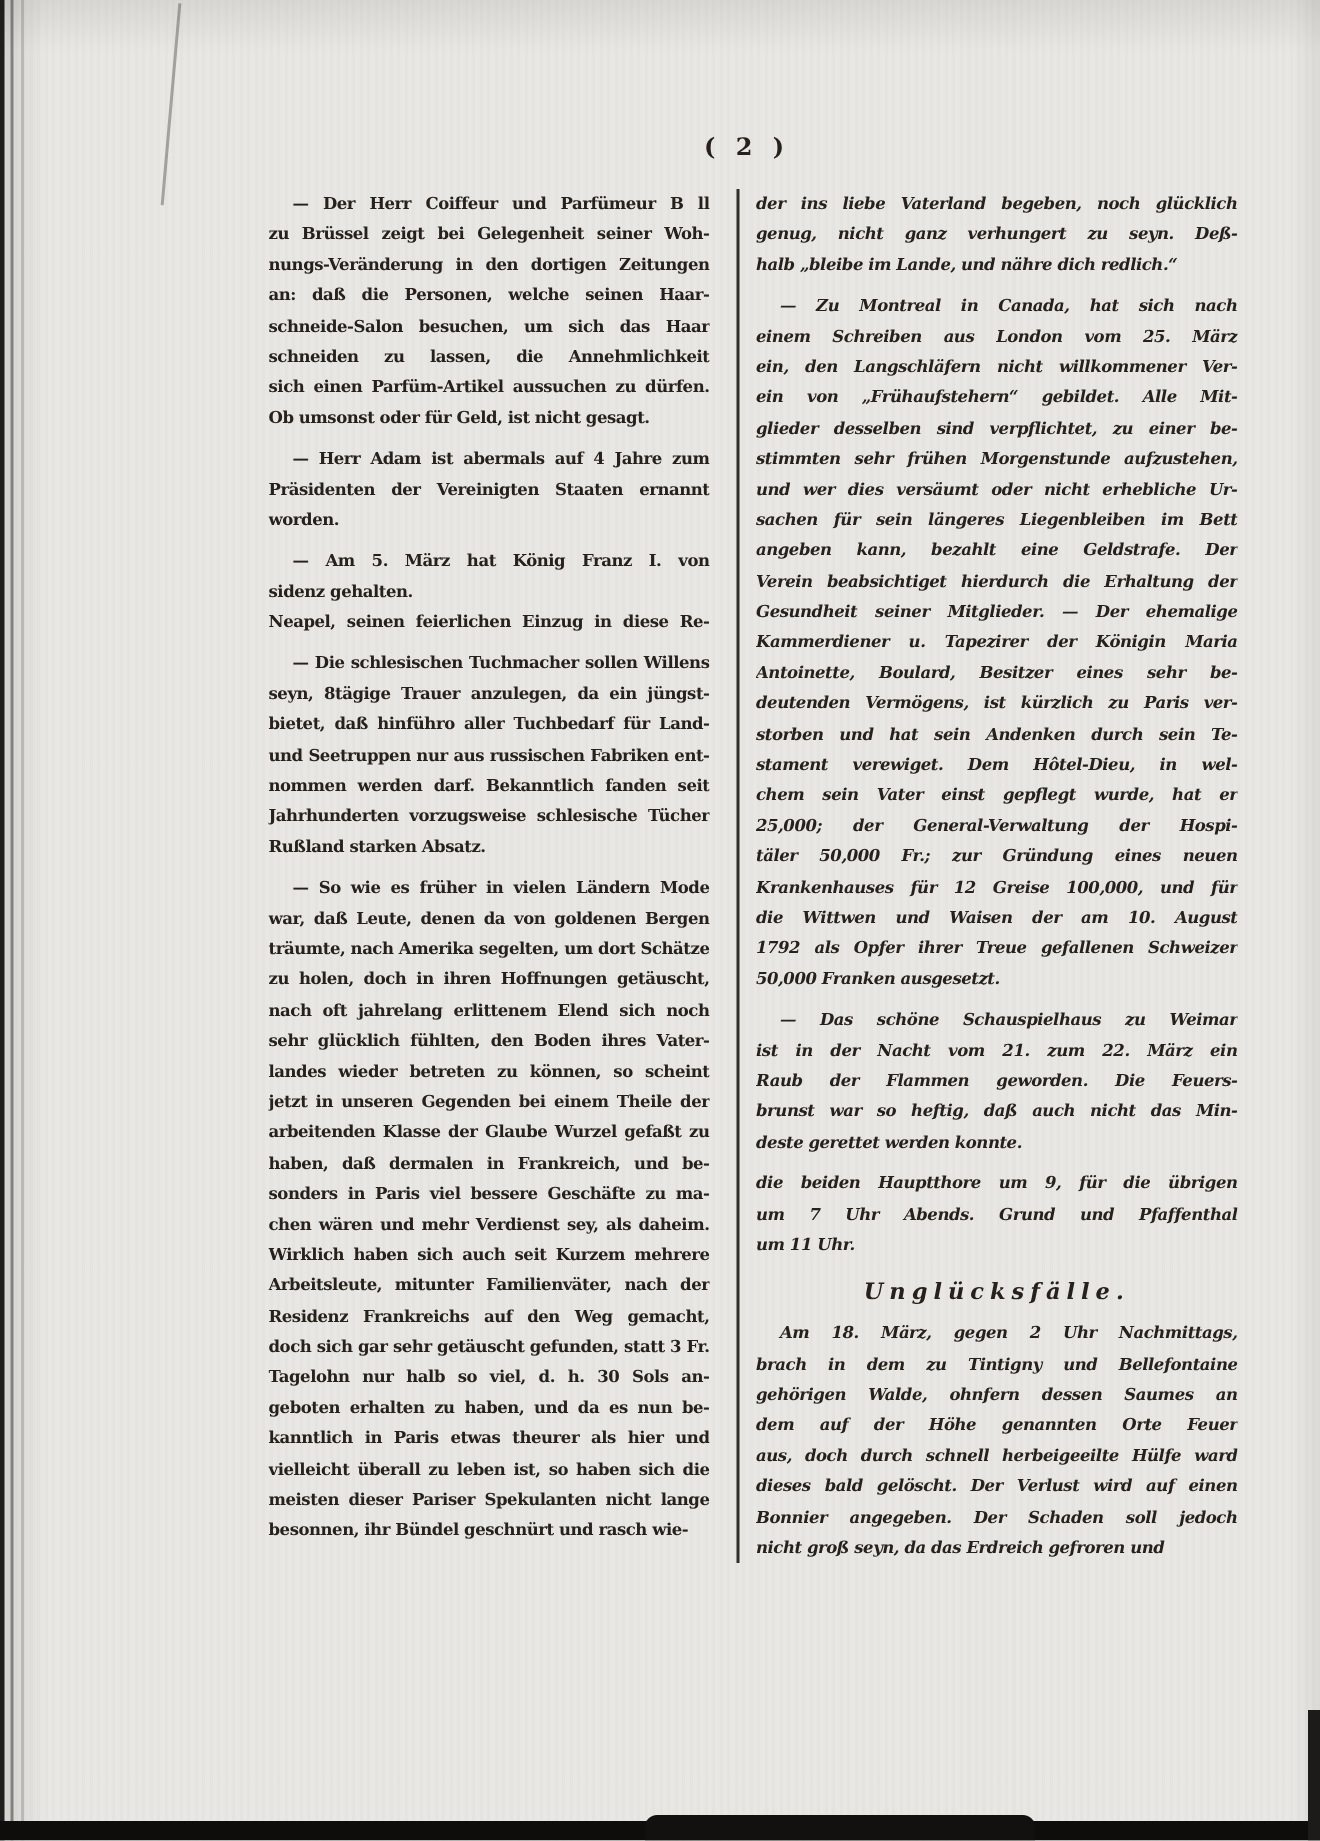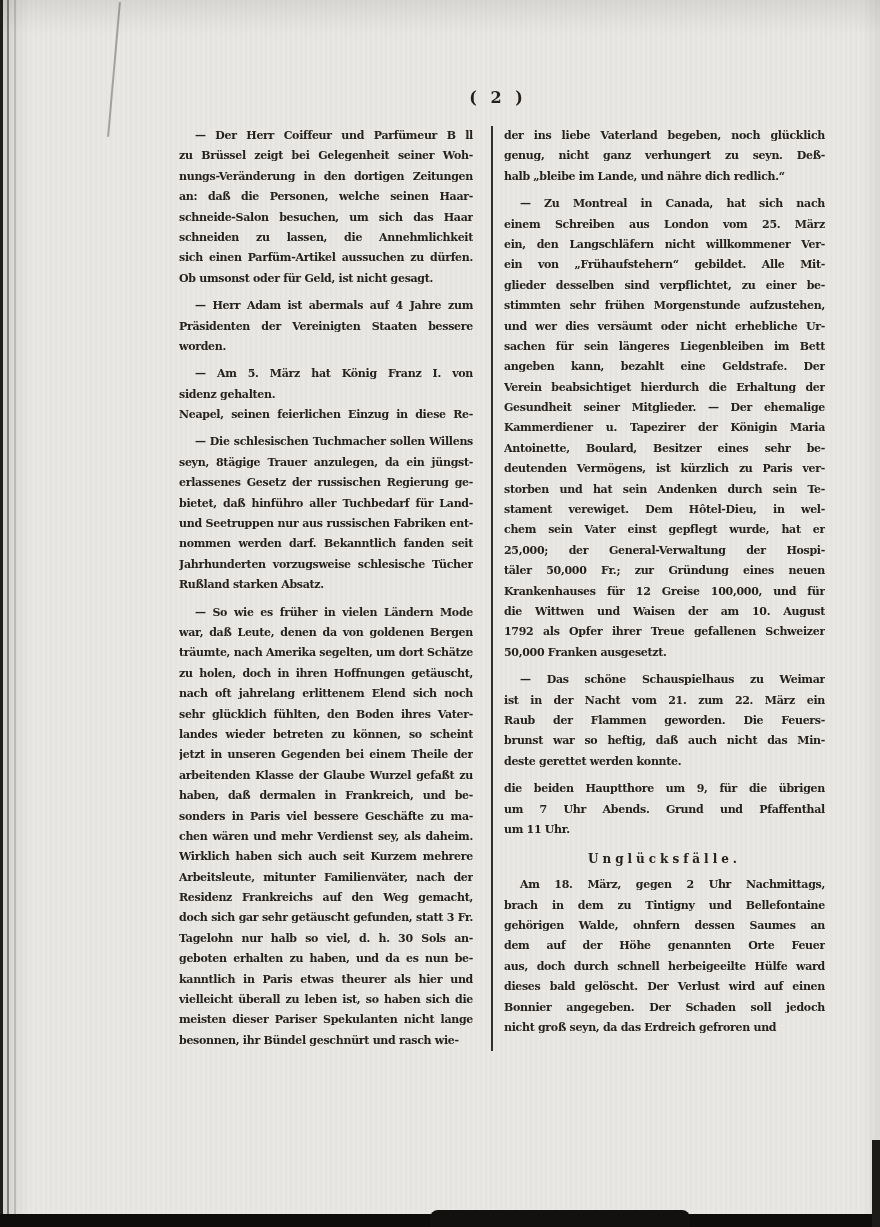--- a/index.html
+++ b/index.html
@@ -27,32 +27,32 @@
   
   .page-number{
     position:absolute;top:88px;left:498px;transform:translateX(-50%);
     font-size:16px;font-weight:700;letter-spacing:4px;white-space:nowrap;
   }
   
   .content{position:absolute;left:179px;top:126px;width:646px;display:flex;}
   .col{font-size:11px;font-weight:700;letter-spacing:-0.3px;}
   .col-left{width:294px;}
   .col-divider{width:2px;background:#33302c;margin-left:18px;margin-right:11px;}
-  .col-right{width:321px;}
+  .col-right{width:321px;font-style:italic;}
   .paragraph{margin:0;}
   .paragraph + .paragraph{margin-top:7px;}
   .line{
     height:20.4px;line-height:20.4px;overflow:hidden;
     text-align:justify;text-align-last:justify;
   }
   .line.first{text-indent:16px;}
   .line.last{text-align-last:left;}
   .heading{
     margin:12px 0 9px 0;text-align:center;
-    letter-spacing:4px;font-size:12px;font-weight:700;
+    letter-spacing:4px;font-size:15px;font-weight:700;
   }
 </style>
 </head>
 <body>
 
 <div class="page">
 
   <div class="edge-left-outer"></div>
   <div class="edge-left-inner"></div>
   <div class="edge-left-faint"></div>
@@ -70,32 +70,31 @@
           <div class="line">zu Brüssel zeigt bei Gelegenheit seiner Woh-</div>
           <div class="line">nungs-Veränderung in den dortigen Zeitungen</div>
           <div class="line">an: daß die Personen, welche seinen Haar-</div>
           <div class="line">schneide-Salon besuchen, um sich das Haar</div>
           <div class="line">schneiden zu lassen, die Annehmlichkeit genössen,</div>
           <div class="line">sich einen Parfüm-Artikel aussuchen zu dürfen.</div>
           <div class="line last">Ob umsonst oder für Geld, ist nicht gesagt.</div>
         </div>
         <div class="paragraph">
           <div class="line first">— Herr Adam ist abermals auf 4 Jahre zum</div>
-          <div class="line">Präsidenten der Vereinigten Staaten bessere</div>
+          <div class="line">Präsidenten der Vereinigten Staaten ernannt</div>
           <div class="line last">worden.</div>
         </div>
         <div class="paragraph">
           <div class="line first">— Am 5. März hat König Franz I. von</div>
           <div class="line last">sidenz gehalten.</div>
           <div class="line">Neapel, seinen feierlichen Einzug in diese Re-</div>
         </div>
         <div class="paragraph">
           <div class="line first">— Die schlesischen Tuchmacher sollen Willens</div>
           <div class="line">seyn, 8tägige Trauer anzulegen, da ein jüngst-</div>
-          <div class="line">erlassenes Gesetz der russischen Regierung ge-</div>
           <div class="line">bietet, daß hinführo aller Tuchbedarf für Land-</div>
           <div class="line">und Seetruppen nur aus russischen Fabriken ent-</div>
           <div class="line">nommen werden darf. Bekanntlich fanden seit</div>
           <div class="line">Jahrhunderten vorzugsweise schlesische Tücher in</div>
           <div class="line last">Rußland starken Absatz.</div>
         </div>
         <div class="paragraph">
           <div class="line first">— So wie es früher in vielen Ländern Mode</div>
           <div class="line">war, daß Leute, denen da von goldenen Bergen</div>
           <div class="line">träumte, nach Amerika segelten, um dort Schätze</div>

